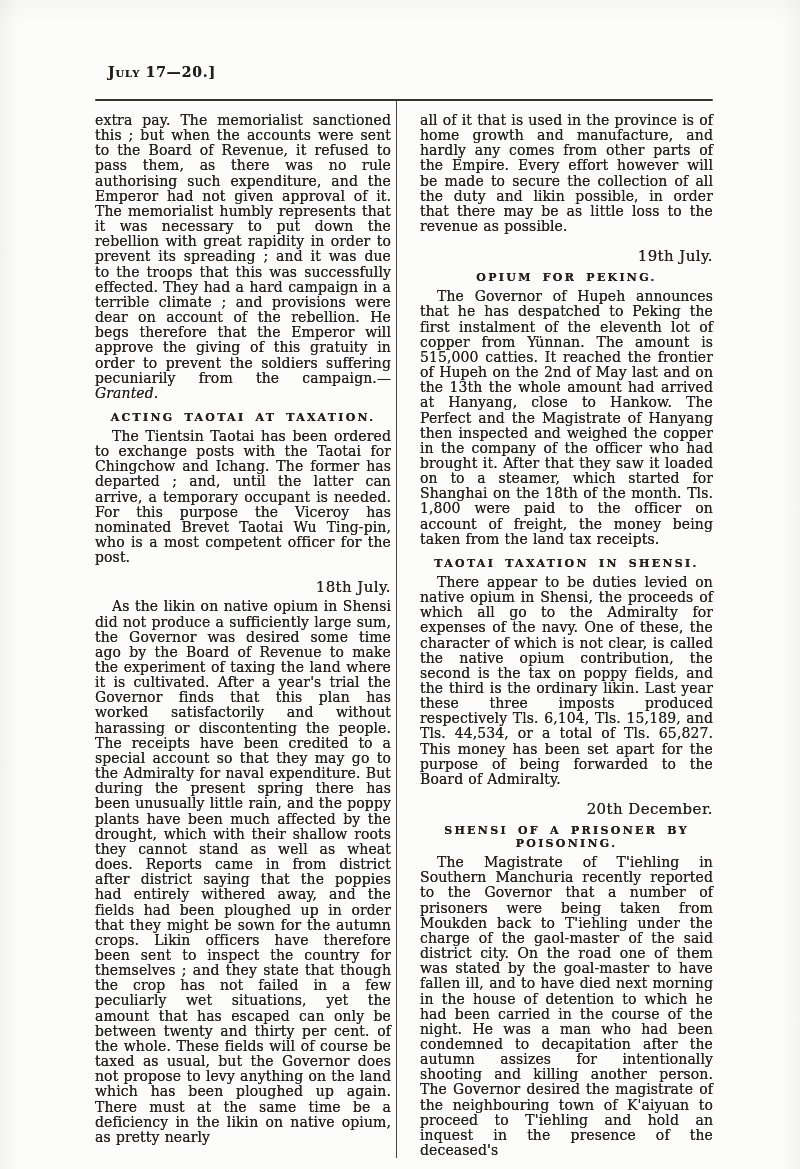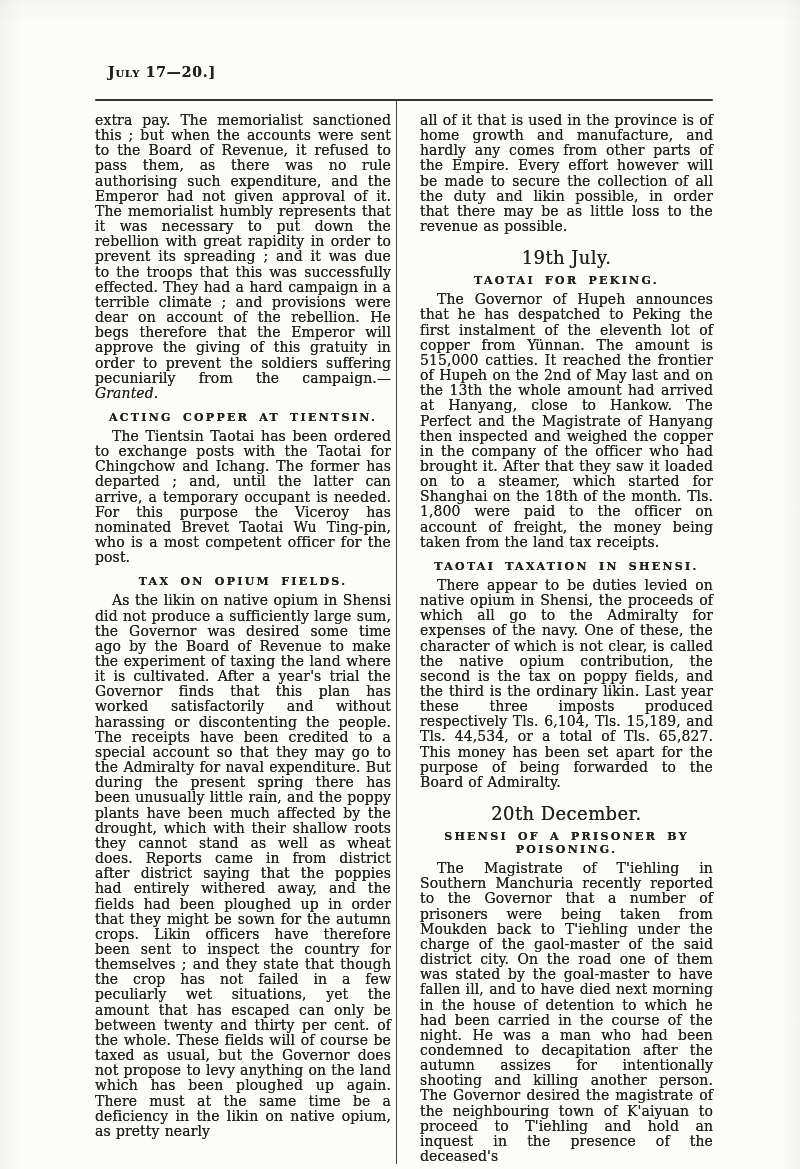--- a/index.html
+++ b/index.html
@@ -41,21 +41,21 @@
     text-align:justify;margin:0;
     letter-spacing:0.1px;word-spacing:0.6px;
   }
   .para.indent{text-indent:17px;}
   .section-heading{
     font-size:11px;font-weight:bold;text-align:center;
     letter-spacing:2.3px;word-spacing:4px;
     margin:10px 0 5px;
   }
   .date-heading{
-    font-size:18px;text-align:center;
+    font-size:15px;text-align:right;
     margin:13px 0 3px;letter-spacing:0.4px;
   }
   .date-heading + .section-heading{margin-top:6px;}
   .granted{font-style:italic;}
 </style>
 </head>
 <body>
 
 <div class="page">
   <div class="content">
@@ -63,32 +63,32 @@
     <div class="header">
       <span class="date-range">July 17—20.]</span>
     </div>
 
     <div class="rule"></div>
 
     <div class="columns">
 
       <div class="col col-left">
         <p class="para"><span>extra pay. The memorialist sanctioned this ; but when the accounts were sent to the Board of Revenue, it refused to pass them, as there was no rule authorising such expenditure, and the Emperor had not given approval of it. The memorialist humbly represents that it was necessary to put down the rebellion with great rapidity in order to prevent its spreading ; and it was due to the troops that this was successfully effected. They had a hard campaign in a terrible climate ; and provisions were dear on account of the rebellion. He begs therefore that the Emperor will approve the giving of this gratuity in order to prevent the soldiers suffering pecuniarily from the campaign.—</span><span class="granted">Granted.</span></p>
-        <div class="section-heading">ACTING COPPER AT TIENTSIN.</div>
+        <div class="section-heading">ACTING TAOTAI AT TAXATION.</div>
         <p class="para indent">The Tientsin Taotai has been ordered to exchange posts with the Taotai for Chingchow and Ichang. The former has departed ; and, until the latter can arrive, a temporary occupant is needed. For this purpose the Viceroy has nominated Brevet Taotai Wu Ting-pin, who is a most competent officer for the post.</p>
-        <div class="section-heading">TAX ON OPIUM FIELDS.</div>
+        <div class="date-heading">18th July.</div>
         <p class="para indent">As the likin on native opium in Shensi did not produce a sufficiently large sum, the Governor was desired some time ago by the Board of Revenue to make the experiment of taxing the land where it is cultivated. After a year's trial the Governor finds that this plan has worked satisfactorily and without harassing or discontenting the people. The receipts have been credited to a special account so that they may go to the Admiralty for naval expenditure. But during the present spring there has been unusually little rain, and the poppy plants have been much affected by the drought, which with their shallow roots they cannot stand as well as wheat does. Reports came in from district after district saying that the poppies had entirely withered away, and the fields had been ploughed up in order that they might be sown for the autumn crops. Likin officers have therefore been sent to inspect the country for themselves ; and they state that though the crop has not failed in a few peculiarly wet situations, yet the amount that has escaped can only be between twenty and thirty per cent. of the whole. These fields will of course be taxed as usual, but the Governor does not propose to levy anything on the land which has been ploughed up again. There must at the same time be a deficiency in the likin on native opium, as pretty nearly</p>
       </div>
 
       <div class="col-divider"></div>
 
       <div class="col col-right">
         <p class="para">all of it that is used in the province is of home growth and manufacture, and hardly any comes from other parts of the Empire. Every effort however will be made to secure the collection of all the duty and likin possible, in order that there may be as little loss to the revenue as possible.</p>
         <div class="date-heading">19th July.</div>
-        <div class="section-heading">TAOTAI FOR PEKING.</div>
+        <div class="section-heading">OPIUM FOR PEKING.</div>
         <p class="para indent">The Governor of Hupeh announces that he has despatched to Peking the first instalment of the eleventh lot of copper from Yünnan. The amount is 515,000 catties. It reached the frontier of Hupeh on the 2nd of May last and on the 13th the whole amount had arrived at Hanyang, close to Hankow. The Perfect and the Magistrate of Hanyang then inspected and weighed the copper in the company of the officer who had brought it. After that they saw it loaded on to a steamer, which started for Shanghai on the 18th of the month. Tls. 1,800 were paid to the officer on account of freight, the money being taken from the land tax receipts.</p>
         <div class="section-heading">TAOTAI TAXATION IN SHENSI.</div>
         <p class="para indent">There appear to be duties levied on native opium in Shensi, the proceeds of which all go to the Admiralty for expenses of the navy. One of these, the character of which is not clear, is called the native opium contribution, the second is the tax on poppy fields, and the third is the ordinary likin. Last year these three imposts produced respectively Tls. 6,104, Tls. 15,189, and Tls. 44,534, or a total of Tls. 65,827. This money has been set apart for the purpose of being forwarded to the Board of Admiralty.</p>
         <div class="date-heading">20th December.</div>
         <div class="section-heading">SHENSI OF A PRISONER BY POISONING.</div>
         <p class="para indent">The Magistrate of T'iehling in Southern Manchuria recently reported to the Governor that a number of prisoners were being taken from Moukden back to T'iehling under the charge of the gaol-master of the said district city. On the road one of them was stated by the goal-master to have fallen ill, and to have died next morning in the house of detention to which he had been carried in the course of the night. He was a man who had been condemned to decapitation after the autumn assizes for intentionally shooting and killing another person. The Governor desired the magistrate of the neighbouring town of K'aiyuan to proceed to T'iehling and hold an inquest in the presence of the deceased's</p>
       </div>
 
     </div>
   </div>

